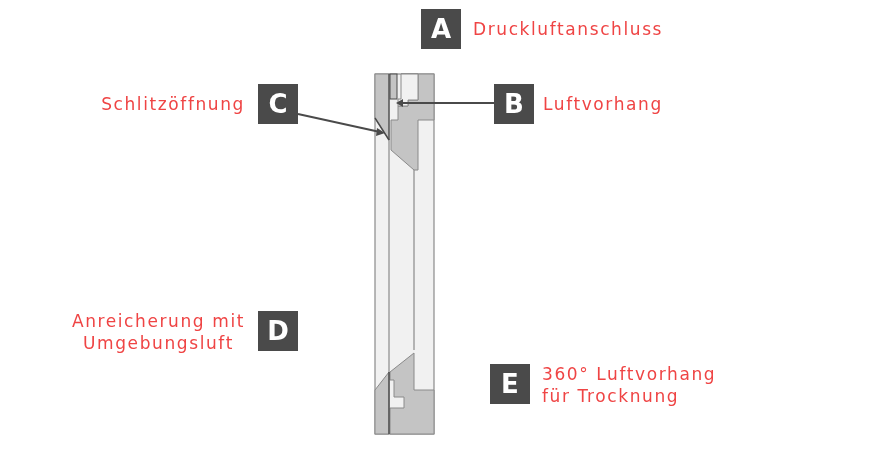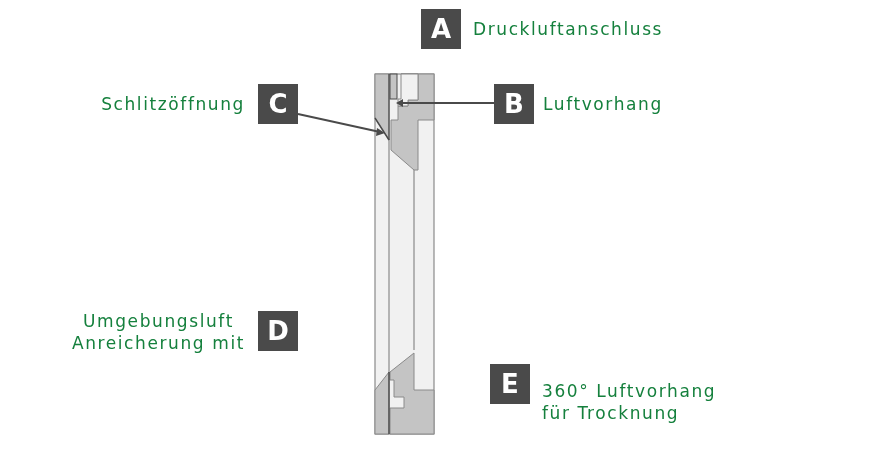--- a/index.html
+++ b/index.html
@@ -1,21 +1,21 @@
 <!DOCTYPE html>
 <html><head>
 <meta charset="utf-8">
 <style>
   html, body { margin: 0; padding: 0; background: #ffffff; }
   body { width: 885px; height: 450px; position: relative; overflow: hidden;
          font-family: "DejaVu Sans", sans-serif; }
   .badge { position: absolute; width: 40px; height: 40px; background: #4a4a4a;
            color: #ffffff; font-family: "DejaVu Sans", sans-serif; font-weight: bold;
            font-size: 26px; line-height: 40px; text-align: center; }
-  .label { position: absolute; color: #15803d; font-size: 17px; letter-spacing: 1.6px;
+  .label { position: absolute; color: #ef4444; font-size: 17px; letter-spacing: 1.6px;
            line-height: 22px; white-space: nowrap; }
   .label.right { text-align: center; }
   svg.diagram { position: absolute; left: 0; top: 0; }
 </style>
 </head>
 <body>
 
 <svg class="diagram" width="885" height="450" viewBox="0 0 885 450" xmlns="http://www.w3.org/2000/svg">
 
   <rect x="375" y="74" width="59" height="360" fill="#f1f1f1" stroke="#8a8a8a" stroke-width="1.2"></rect>
@@ -49,21 +49,21 @@
 <div class="label" style="left:473px;top:18px;">Druckluftanschluss</div>
 
 <div class="badge" style="left:494px;top:84px;">B</div>
 <div class="label" style="left:543px;top:93px;">Luftvorhang</div>
 
 <div class="badge" style="left:258px;top:84px;">C</div>
 <div class="label right" style="right:640px;top:93px;">Schlitzöffnung</div>
 
 <div class="badge" style="left:258px;top:311px;">D</div>
 <div class="label right" style="right:640px;top:310px;">
+  <div>Anreicherung mit</div>
   <div>Umgebungsluft</div>
-  <div>Anreicherung mit</div>
 </div>
 
 <div class="badge" style="left:490px;top:364px;">E</div>
-<div class="label" style="left:542px;top:380px;">
+<div class="label" style="left:542px;top:363px;">
   <div>360° Luftvorhang</div>
   <div>für Trocknung</div>
 </div>
 
 </body></html>

